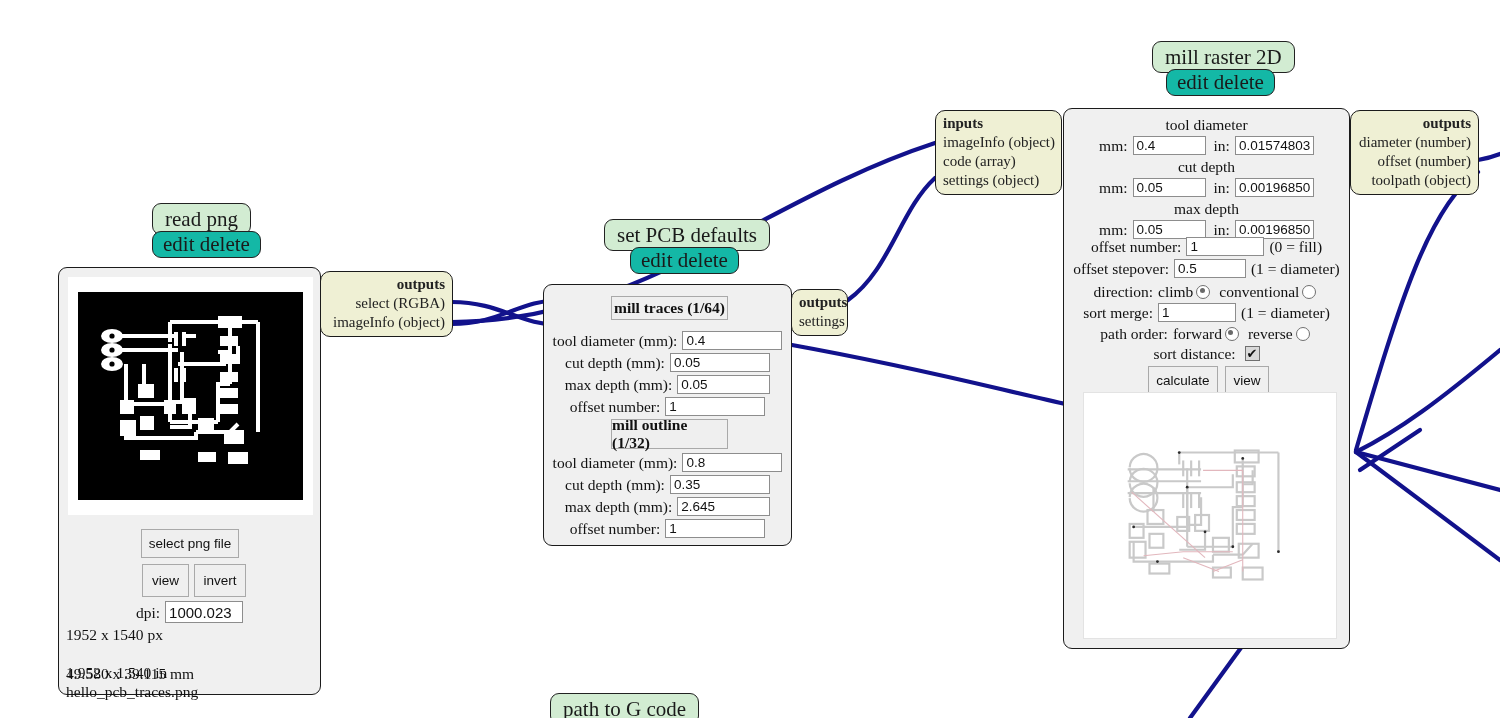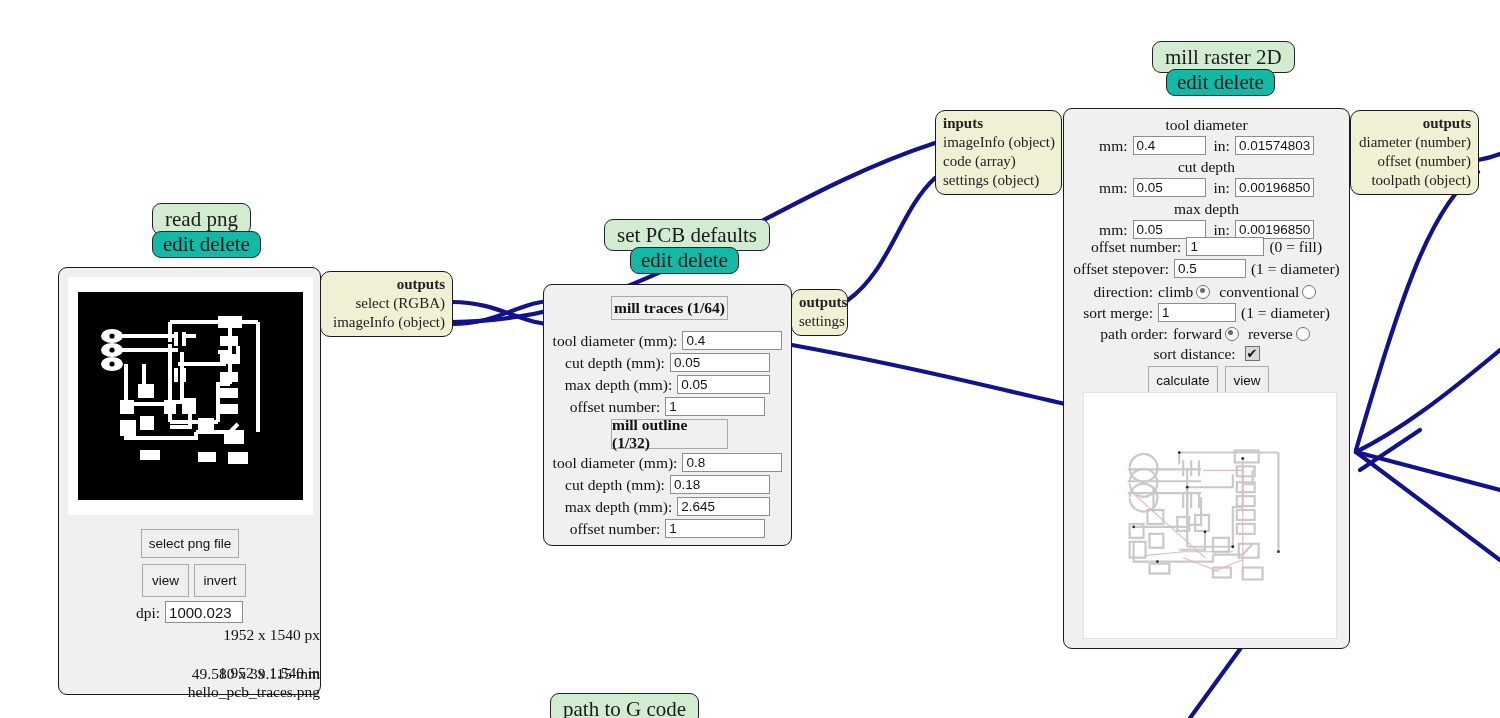--- a/index.html
+++ b/index.html
@@ -47,21 +47,21 @@
   .chk{width:13px;height:13px;border:1.3px solid #6f6f6f;background:#d9d9d9;
        display:inline-block;position:relative;vertical-align:-2px;margin-left:4px;}
   .chk.on::after{content:"✔";position:absolute;left:1px;top:-3px;font-size:13px;color:#111;
        font-family:"DejaVu Sans",sans-serif;}
   .hint{font-size:15.5px;color:#111;padding-left:5px;}
 
   
   #readpng-body{left:58px;top:267px;width:263px;height:428px;background:#f0f0f0;}
   .imgwrap{position:absolute;left:9px;top:9px;width:245px;height:238px;background:#fff;}
   .pcbimg{position:absolute;left:10px;top:15px;width:225px;height:208px;background:#000;}
-  .footmeta{position:absolute;left:0;right:0;text-align:right;font-size:15.5px;
+  .footmeta{position:absolute;left:0;right:0;text-align:left;font-size:15.5px;
             color:#111;line-height:19px;padding-left:7px;}
 
   
   #tp-prev{position:absolute;left:1083px;top:392px;width:254px;height:247px;
            background:#ffffff;border:1px solid #e3e3e3;box-sizing:border-box;}
 </style>
 </head>
 <body>
 
 <div id="canvas">
@@ -210,21 +210,21 @@
       </div>
 
       <div class="btn serif" style="position:absolute;left:67px;top:134px;width:117px;height:30px;">mill outline (1/32)</div>
 
       <div class="row" style="position:absolute;left:0;right:0;top:168px;">
         <span class="lbl">tool diameter (mm):</span>
         <span class="fld" style="width:100px;">0.8</span>
       </div>
       <div class="row" style="position:absolute;left:0;right:0;top:190px;">
         <span class="lbl">cut depth (mm):</span>
-        <span class="fld" style="width:100px;">0.18</span>
+        <span class="fld" style="width:100px;">0.35</span>
       </div>
       <div class="row" style="position:absolute;left:0;right:0;top:212px;">
         <span class="lbl">max depth (mm):</span>
         <span class="fld" style="width:93px;">2.645</span>
       </div>
       <div class="row" style="position:absolute;left:0;right:0;top:234px;">
         <span class="lbl">offset number:</span>
         <span class="fld" style="width:100px;">1</span>
       </div>
     </div>

